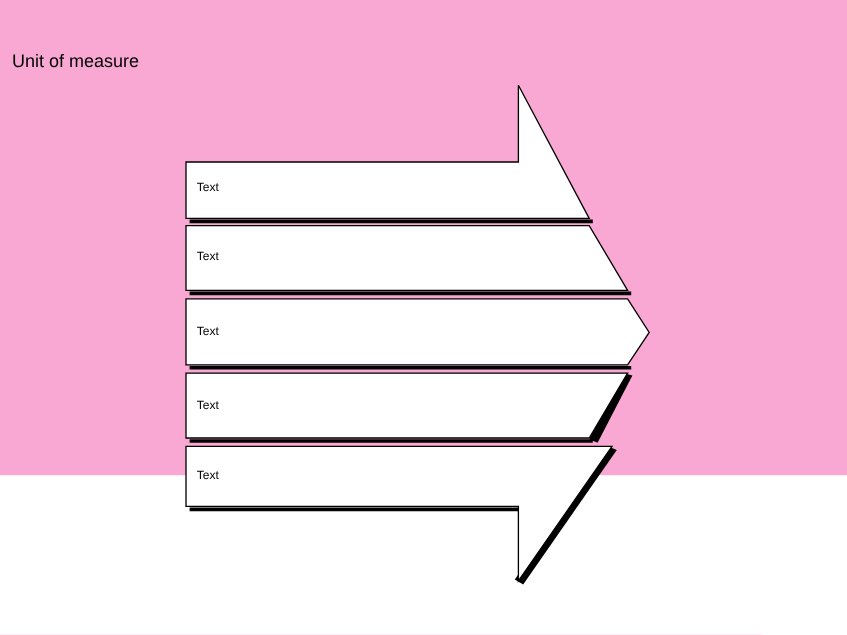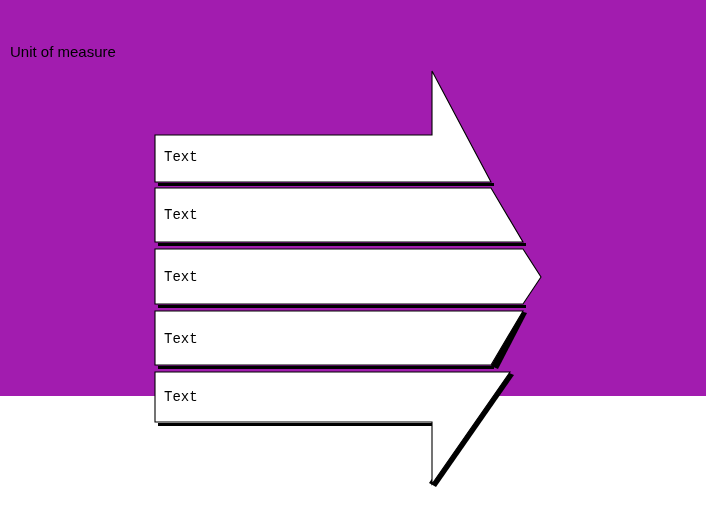--- a/index.html
+++ b/index.html
@@ -11,45 +11,44 @@
     height: 529px;
     background: #ffffff;
     font-family: "Liberation Sans", sans-serif;
     color: #000000;
     overflow: hidden;
   }
   #slide {
     position: relative;
     width: 706px;
     height: 396px;
-    background: #a21caf;
+    background: #f9a8d4;
   }
   #unit-of-measure {
     position: absolute;
     left: 10px;
     top: 43px;
     font-size: 15px;
     line-height: 18px;
     color: #000000;
     white-space: nowrap;
   }
   #arrow-diagram {
     position: absolute;
     left: 0;
     top: 0;
     width: 706px;
     height: 529px;
   }
   .band-label {
     position: absolute;
-    font-size: 14px;
+    font-size: 10px;
     line-height: 16px;
     color: #000000;
     white-space: nowrap;
-    font-family: Liberation Mono, monospace;
   }
   #footer {
     position: absolute;
     left: 0;
     top: 494px;
     width: 706px;
     height: 35px;
   }
 </style>
 </head>

